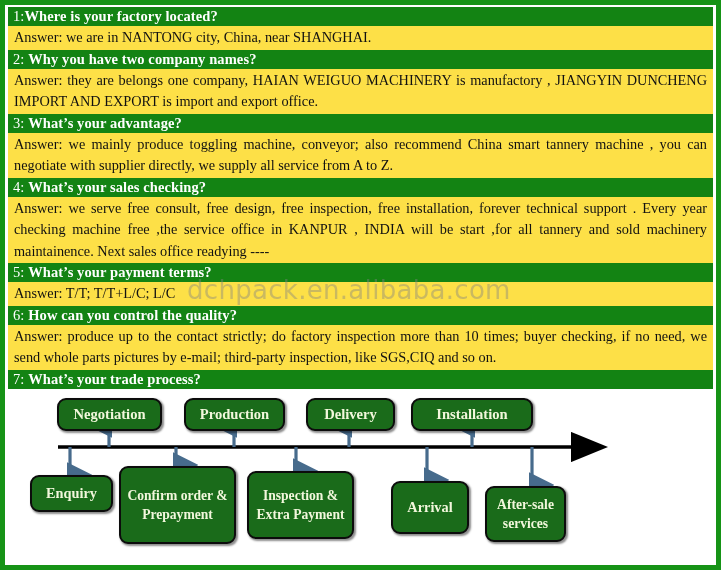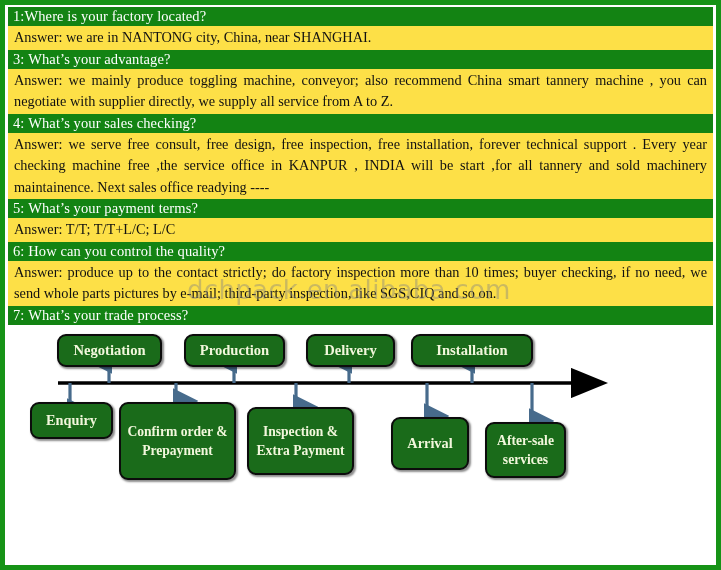--- a/index.html
+++ b/index.html
@@ -38,21 +38,21 @@
     color: #ffffff;
     font-size: 14.5px;
     line-height: 19px;
     height: 19px;
     padding: 0 0 0 5px;
     white-space: nowrap;
     overflow: hidden;
     letter-spacing: 0.1px;
   }
   .q-num { font-weight: normal; }
-  .q-text { font-weight: normal; margin-top: 21px; }
+  .q-text { font-weight: bold; margin-top: 21px; }
 
   .a-text {
     color: #111111;
     font-size: 14.3px;
     line-height: 21.5px;
     padding: 1px 6px 1px 6px;
     text-align: justify;
     text-justify: inter-word;
     background: #fde047;
   }
@@ -106,20 +106,24 @@
 <body>
 
 <div id="root">
   <div class="inner">
 
     <div class="qa-block">
       <div class="q-bar"><span class="q-num">1:</span><span class="q-text">Where is your factory located?</span></div>
       <div class="a-text nojust">Answer: we are in NANTONG city, China, near SHANGHAI.</div>
     </div>
 
+    <div class="qa-block">
+      <div class="q-bar"><span class="q-num">2:</span>&nbsp;<span class="q-text">Why you have two company names?</span></div>
+      <div class="a-text">Answer: they are belongs one company, HAIAN WEIGUO MACHINERY is manufactory , JIANGYIN DUNCHENG IMPORT AND EXPORT is import and export office.</div>
+    </div>
 
     <div class="qa-block">
       <div class="q-bar"><span class="q-num">3:</span>&nbsp;<span class="q-text">What’s your advantage?</span></div>
       <div class="a-text">Answer: we mainly produce toggling machine, conveyor; also recommend China smart tannery machine , you can negotiate with supplier directly, we supply all service from A to Z.</div>
     </div>
 
     <div class="qa-block">
       <div class="q-bar"><span class="q-num">4:</span>&nbsp;<span class="q-text">What’s your sales checking?</span></div>
       <div class="a-text">Answer: we serve free consult, free design, free inspection, free installation, forever technical support . Every year checking machine free ,the service office in KANPUR , INDIA will be start ,for all tannery and sold machinery maintainence. Next sales office readying ----</div>
     </div>
@@ -164,21 +168,21 @@
         <line x1="288" y1="58" x2="288" y2="82" stroke="#476b8c" stroke-width="3.2" marker-end="url(#mkBlueDown)"></line>
         <line x1="419" y1="58" x2="419" y2="91" stroke="#476b8c" stroke-width="3.2" marker-end="url(#mkBlueDown)"></line>
         <line x1="524" y1="58" x2="524" y2="96" stroke="#476b8c" stroke-width="3.2" marker-end="url(#mkBlueDown)"></line>
       </svg>
 
       <div class="fbox top" style="left:49px;  top:9px;  width:105px; height:33px;">Negotiation</div>
       <div class="fbox top" style="left:176px; top:9px;  width:101px; height:33px;">Production</div>
       <div class="fbox top" style="left:298px; top:9px;  width:89px;  height:33px;">Delivery</div>
       <div class="fbox top" style="left:403px; top:9px;  width:122px; height:33px;">Installation</div>
 
-      <div class="fbox" style="left:22px;  top:77px;  width:83px;  height:37px;">Enquiry</div>
+      <div class="fbox" style="left:22px;  top:86px;  width:83px;  height:37px;">Enquiry</div>
       <div class="fbox multi" style="left:111px; top:77px;  width:117px; height:78px;">Confirm order &amp; Prepayment</div>
       <div class="fbox multi" style="left:239px; top:82px;  width:107px; height:68px;">Inspection &amp; Extra Payment</div>
       <div class="fbox" style="left:383px; top:92px;  width:78px;  height:53px;">Arrival</div>
       <div class="fbox multi" style="left:477px; top:97px;  width:81px; height:56px;">After-sale services</div>
     </div>
 
   </div>
 
   <div id="watermark">dchpack.en.alibaba.com</div>
 </div>

